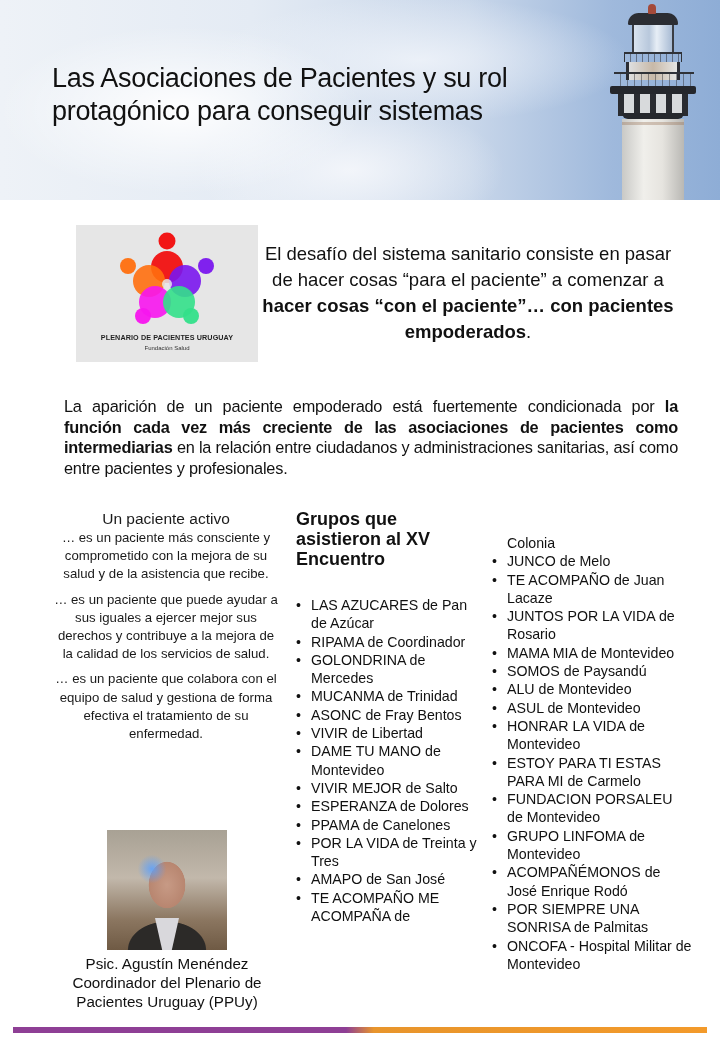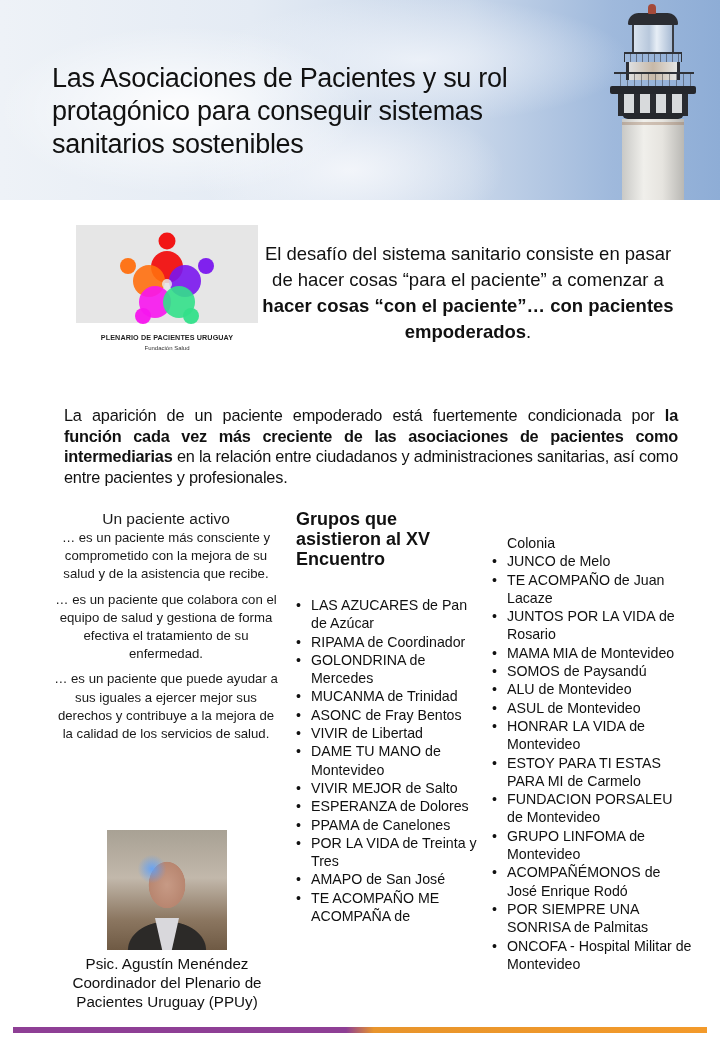--- a/index.html
+++ b/index.html
@@ -31,40 +31,39 @@
     .lh-watchroom { position: absolute; left: 26px; top: 62px; width: 54px; height: 18px; background: linear-gradient(90deg,#dedfe0,#c8b9a8 50%,#e5e5e3); border-left: 3px solid #2b2d33; border-right: 3px solid #2b2d33; }
     .lh-gallery2 { position: absolute; left: 14px; top: 72px; width: 80px; height: 14px; border-top: 2px solid #2f3238; background: repeating-linear-gradient(90deg, transparent 0 6px, rgba(40,40,45,0.45) 6px 7px); }
     .lh-deck { position: absolute; left: 10px; top: 86px; width: 86px; height: 8px; background: #25272c; border-radius: 2px; }
     .lh-upper { position: absolute; left: 18px; top: 94px; width: 70px; height: 22px; background: repeating-linear-gradient(90deg,#2a2c31 0 6px,#d8dadc 6px 16px); }
     .lh-band { position: absolute; left: 22px; top: 113px; width: 62px; height: 6px; background: #26282d; border-radius: 0 0 6px 6px; }
     .lh-tower { position: absolute; left: 22px; top: 119px; width: 62px; height: 81px; background: linear-gradient(90deg,#c9c9c6 0%,#f0efeb 35%,#e6e4df 65%,#b9b8b4 100%); }
     .lh-rust { position: absolute; left: 22px; top: 122px; width: 62px; height: 3px; background: rgba(150,110,80,0.35); }
 
     
     .logo {
-      position: absolute; left: 76px; top: 225px; width: 182px; height: 98px;
+      position: absolute; left: 76px; top: 225px; width: 182px; height: 137px;
       background: #e6e6e6;
     }
     .logo svg { position: absolute; left: 29px; top: 4px; }
     .logo-name { position: absolute; left: 0; top: 108px; width: 182px; text-align: center; font-size: 7.2px; font-weight: bold; color: #1f1f1f; letter-spacing: 0.1px; }
     .logo-sub { position: absolute; left: 0; top: 120px; width: 182px; text-align: center; font-size: 6px; color: #333; }
 
     
     .intro {
       position: absolute; left: 262px; top: 241px; width: 412px;
       text-align: center; font-size: 18.5px; line-height: 26px; color: #111;
     }
     .intro b { font-weight: bold; }
 
     
     .para {
       position: absolute; left: 64px; top: 396px; width: 614px;
       font-size: 16.3px; line-height: 20.5px; color: #111; text-align: justify;
       letter-spacing: -0.2px;
-      margin-top: 9px;
     }
     .para b { font-weight: bold; }
 
     
     .activo { position: absolute; left: 54px; top: 509px; width: 224px; text-align: center; color: #1a1a1a; }
     .activo-title { font-size: 15.5px; font-weight: normal; line-height: 20px; }
     .activo-p { font-size: 13.2px; line-height: 18.2px; margin-bottom: 7px; }
 
     .photo {
       position: absolute; left: 107px; top: 830px; width: 120px; height: 120px;
@@ -94,21 +93,20 @@
       background: linear-gradient(90deg, #8e3f95 0%, #8e3f95 48%, #e8952c 52%, #f39a2a 100%);
     }
   </style>
 </head>
 <body>
 
 <div class="banner">
   <h1 class="banner-title">
     <span>Las Asociaciones de Pacientes y su rol</span><br>
     <span>protagónico para conseguir sistemas</span><br>
-    <span>sanitarios sostenibles</span>
   </h1>
   <div class="lighthouse">
     <div class="lh-tower"></div>
     <div class="lh-rust"></div>
     <div class="lh-upper"></div>
     <div class="lh-band"></div>
     <div class="lh-deck"></div>
     <div class="lh-watchroom"></div>
     <div class="lh-gallery2"></div>
     <div class="lh-lantern"></div>
@@ -136,22 +134,22 @@
   <div class="logo-sub">Fundación Salud</div>
 </div>
 
 <p class="intro"><span>El desafío del sistema sanitario consiste en pasar de hacer cosas “para el paciente” a comenzar a </span><b>hacer cosas “con el paciente”… con pacientes empoderados</b><span>.</span></p>
 
 <p class="para"><span>La aparición de un paciente empoderado está fuertemente condicionada por </span><b>la función cada vez más creciente de las asociaciones de pacientes como intermediarias</b><span> en la relación entre ciudadanos y administraciones sanitarias, así como entre pacientes y profesionales.</span></p>
 
 <div class="activo">
   <div class="activo-title">Un paciente activo</div>
   <p class="activo-p">… es un paciente más consciente y comprometido con la mejora de su salud y de la asistencia que recibe.</p>
+  <p class="activo-p">… es un paciente que puede ayudar a sus iguales a ejercer mejor sus derechos y contribuye a la mejora de la calidad de los servicios de salud.</p>
   <p class="activo-p">… es un paciente que colabora con el equipo de salud y gestiona de forma efectiva el tratamiento de su enfermedad.</p>
-  <p class="activo-p">… es un paciente que puede ayudar a sus iguales a ejercer mejor sus derechos y contribuye a la mejora de la calidad de los servicios de salud.</p>
 </div>
 
 <div class="photo">
   <div class="photo-glow"></div>
   <div class="photo-shirt"></div>
 </div>
 
 <div class="caption">
   <div>Psic. Agustín Menéndez</div>
   <div>Coordinador del Plenario de</div>

